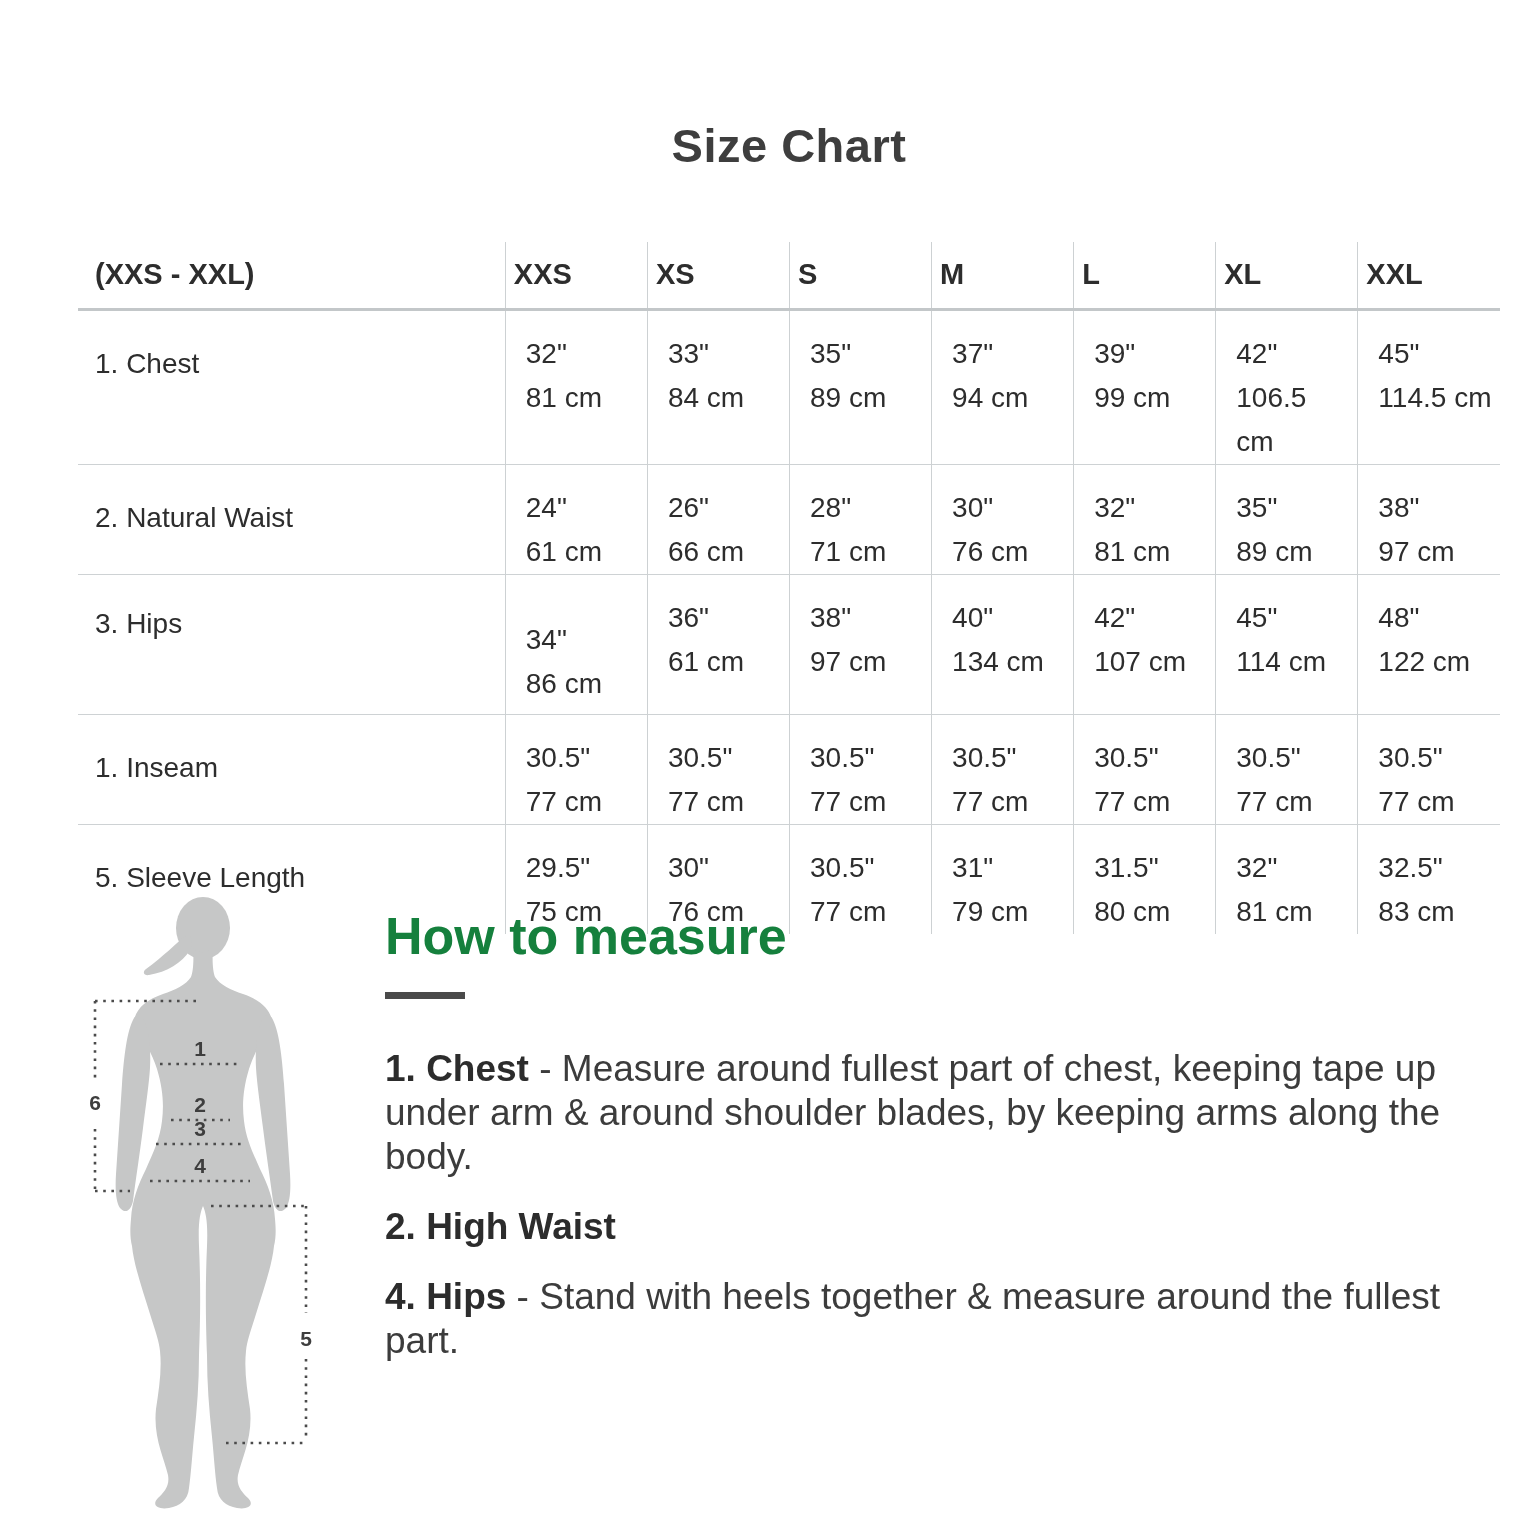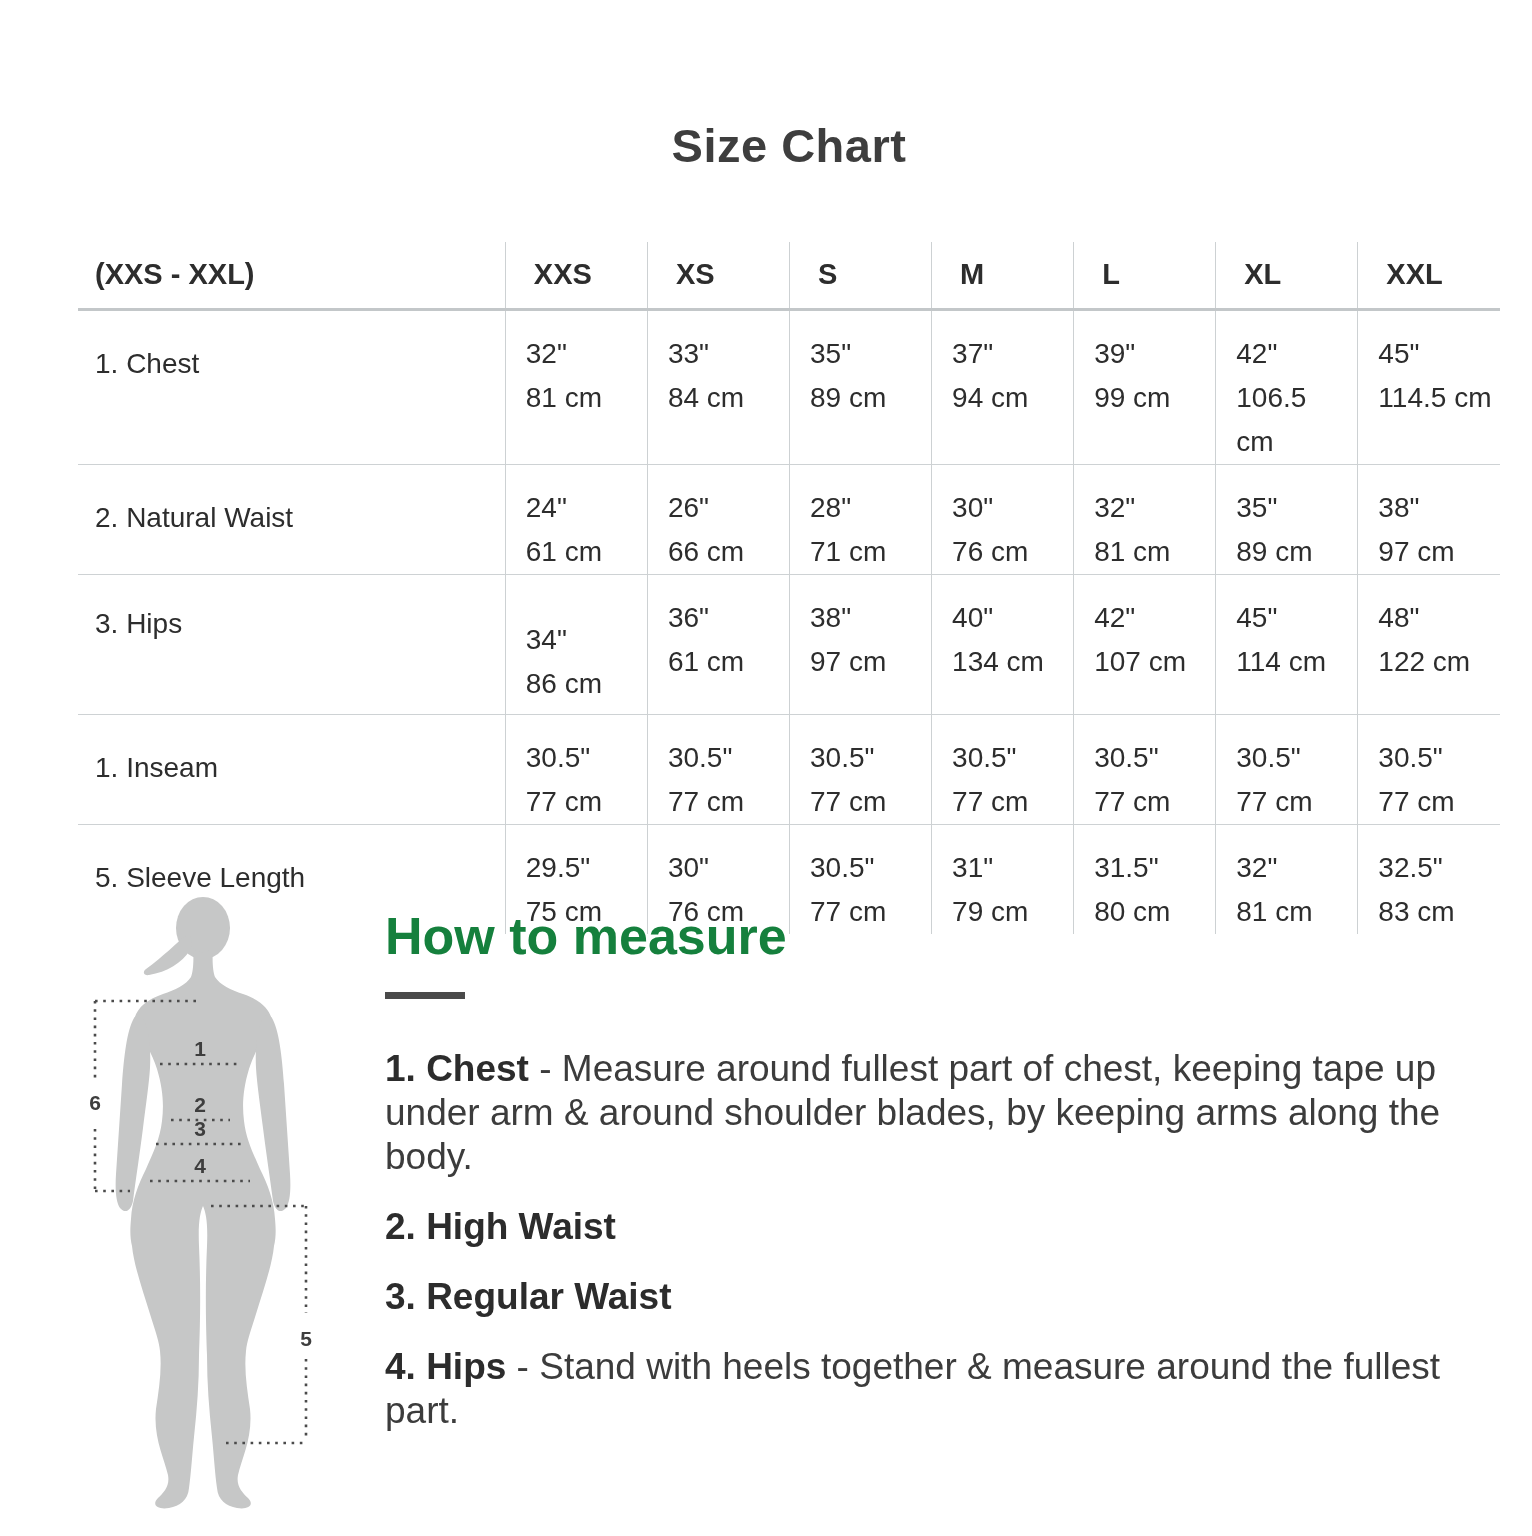--- a/index.html
+++ b/index.html
@@ -17,21 +17,21 @@
   
   table.size-table {
     position:absolute; left:78px; top:228px; width:1422px;
     border-collapse:collapse; table-layout:fixed;
   }
   table.size-table col.c-label { width:427px; }
   table.size-table col.c-size { width:142px; }
   thead tr { height:67px; }
   thead th {
     font-size:29px; font-weight:bold; color:#2d2d2d; text-align:left;
-    vertical-align:middle; padding-left:28px;
+    vertical-align:middle; padding-left:8px;
     border-bottom:3px solid #c3c7c9;
   }
   thead th.lbl-h { padding-left:17px; }
   th:not(:first-child), td:not(:first-child) { border-left:1.5px solid #cdd1d3; }
   tbody tr { height:110px; }
   tbody tr:nth-child(3) { height:140px; }
   tbody tr + tr td { border-top:1.5px solid #ced2d4; }
   tbody td {
     vertical-align:top; padding:21px 8px 0 20px;
     font-size:28px; color:#2d2d2d; line-height:44px;
@@ -290,18 +290,17 @@
       <line class="mline" x1="168" y1="557" x2="248" y2="557"></line>
     </g>
   </svg>
 
   <div class="howto">
     <h2 class="howto-title">How to measure</h2>
     <div class="title-underline"></div>
     <div class="howto-items" id="howto-items">
         <p class="howto-item"><span class="lead">1. Chest</span><span> - Measure around fullest part of chest, keeping tape up under arm &amp; around shoulder blades, by keeping arms along the body.</span></p>
         <p class="howto-item"><span class="lead">2. High Waist</span><span></span></p>
-        <p class="howto-item"><span class="lead">3. Regular Waist</span><span></span></p>
         <p class="howto-item"><span class="lead">4. Hips</span><span> - Stand with heels together &amp; measure around the fullest part.</span></p>
       </div>
   </div>
 
 </div>
 
 </body></html>

